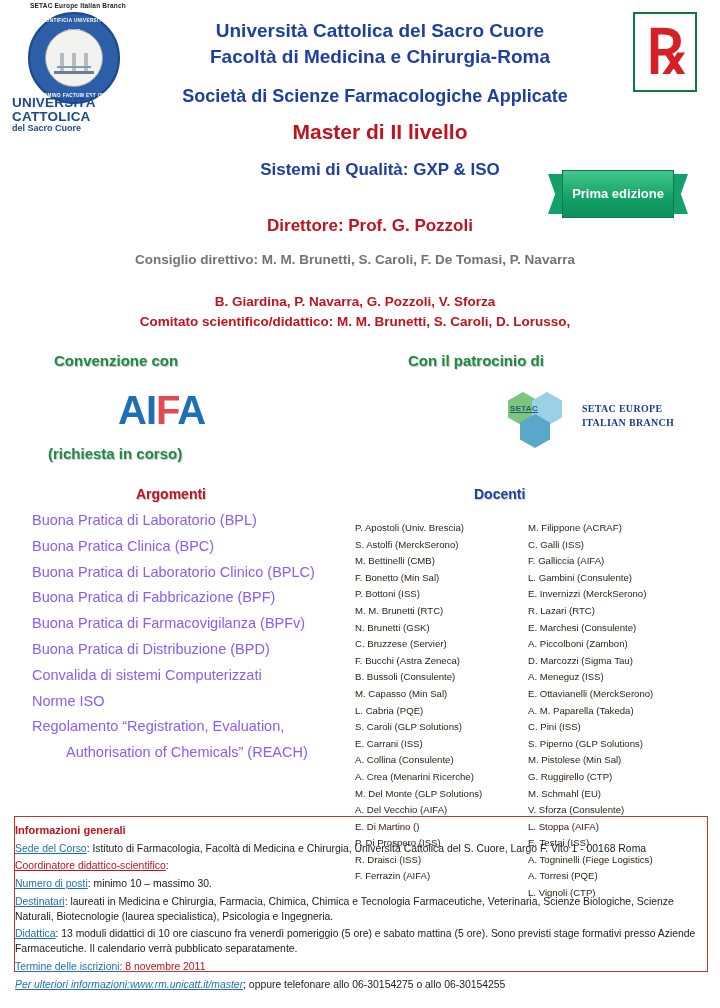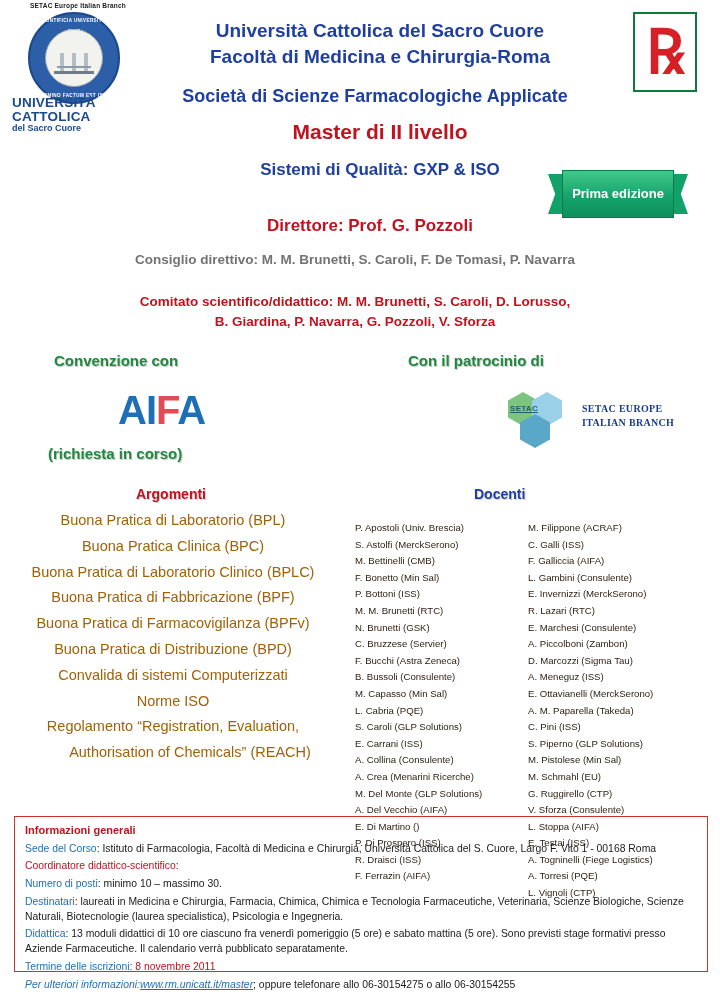--- a/index.html
+++ b/index.html
@@ -298,26 +298,25 @@
   .docenti-title {
     position: absolute;
     left: 474px; top: 486px;
     font-size: 14px;
     font-weight: bold;
     color: #1f3fa0;
     text-shadow: 1px 1px 0 #cfcfcf;
   }
   .argomenti-list {
     position: absolute;
-    left: 8px; top: 508px;
+    left: 32px; top: 508px;
     width: 330px;
     font-size: 14.5px;
-    color: #a16207;
+    color: #8b5cf6;
     line-height: 1.78;
-    text-align: center;
   }
   .argomenti-list .cont {
     padding-left: 34px;
   }
 
   
   .docenti-col {
     position: absolute;
     font-size: 9.6px;
     color: #2a1c0e;
@@ -327,34 +326,35 @@
   .docenti-col.c2 { left: 528px; top: 520px; width: 175px; }
 
   
   .infobox {
     position: absolute;
     left: 14px; top: 816px;
     width: 694px;
     height: 156px;
     border: 1px solid #c0392b;
     box-sizing: border-box;
-    padding: 6px 8px 4px 10px;
+    padding: 6px 8px 4px 0;
     font-size: 10.4px;
     color: #1a1a1a;
     line-height: 1.42;
   }
   .infobox .title {
     font-weight: bold;
     color: #c1121f;
     font-size: 11px;
     margin-bottom: 3px;
   }
   .infobox .row { margin-bottom: 3px; }
   .infobox .lbl {
     color: #1f6fb8;
+    text-decoration: underline;
     text-align: right;
   }
   .infobox .lbl.red { color: #c1121f; }
   .infobox .val-red { color: #c1121f; }
   .infobox .link {
     color: #1f6fb8;
     text-decoration: underline;
     font-style: italic;
   }
   .infobox .italic { font-style: italic; }
@@ -388,22 +388,22 @@
   <div class="hdr hdr-line1">
     <div>Università  Cattolica del Sacro Cuore</div>
     <div>Facoltà di Medicina e Chirurgia-Roma</div>
   </div>
   <div class="hdr hdr-line3">Società di Scienze Farmacologiche Applicate</div>
   <div class="hdr hdr-master">Master di II livello</div>
   <div class="hdr hdr-sistemi">Sistemi di Qualità: GXP &amp; ISO</div>
   <div class="hdr hdr-direttore">Direttore: Prof. G. Pozzoli</div>
   <div class="hdr hdr-consiglio">Consiglio direttivo: M. M. Brunetti, S. Caroli, F. De Tomasi, P. Navarra</div>
   <div class="hdr hdr-comitato">
+    <div>B. Giardina, P. Navarra, G. Pozzoli,  V. Sforza</div>
     <div>Comitato scientifico/didattico: M. M. Brunetti, S. Caroli, D. Lorusso,</div>
-    <div>B. Giardina, P. Navarra, G. Pozzoli,  V. Sforza</div>
   </div>
 
   <div class="ribbon">
     <div class="tail-l"></div>
     <div class="tail-r"></div>
     <div class="body">Prima edizione</div>
   </div>
 
   <div class="sec-conv">Convenzione con</div>
   <div class="sec-patro">Con il patrocinio di</div>
@@ -472,22 +472,22 @@
     <div>R. Lazari (RTC)</div>
     <div>E. Marchesi (Consulente)</div>
     <div>A. Piccolboni (Zambon)</div>
     <div>D. Marcozzi (Sigma Tau)</div>
     <div>A. Meneguz (ISS)</div>
     <div>E. Ottavianelli (MerckSerono)</div>
     <div>A. M. Paparella (Takeda)</div>
     <div>C. Pini (ISS)</div>
     <div>S. Piperno (GLP Solutions)</div>
     <div>M. Pistolese (Min Sal)</div>
+    <div>G. Ruggirello (CTP)</div>
     <div>M. Schmahl (EU)</div>
-    <div>G. Ruggirello (CTP)</div>
     <div>V. Sforza (Consulente)</div>
     <div>L. Stoppa (AIFA)</div>
     <div>E. Testai (ISS)</div>
     <div>A. Togninelli (Fiege Logistics)</div>
     <div>A. Torresi (PQE)</div>
     <div>L. Vignoli (CTP)</div>
   </div>
 
   <div class="infobox">
     <div class="title">Informazioni generali</div>

